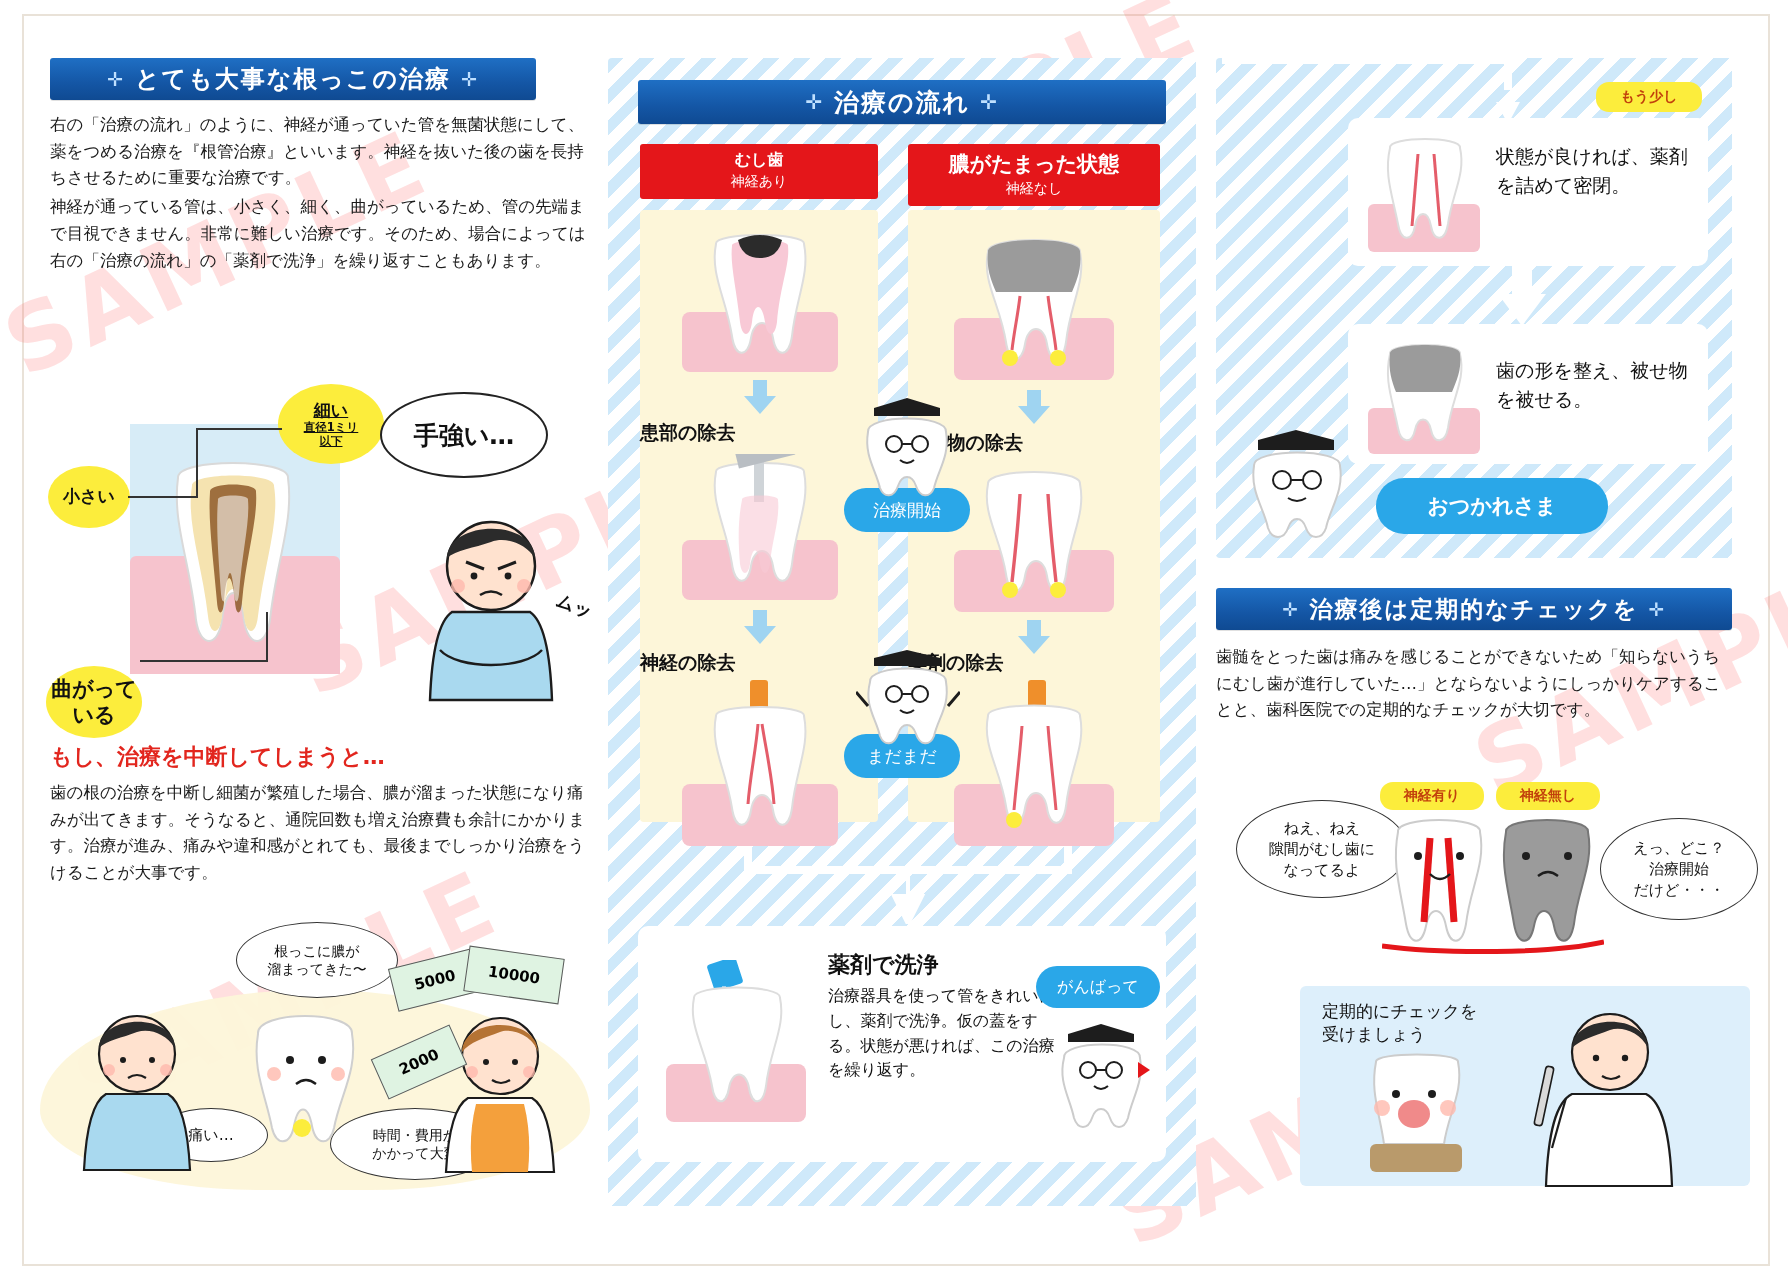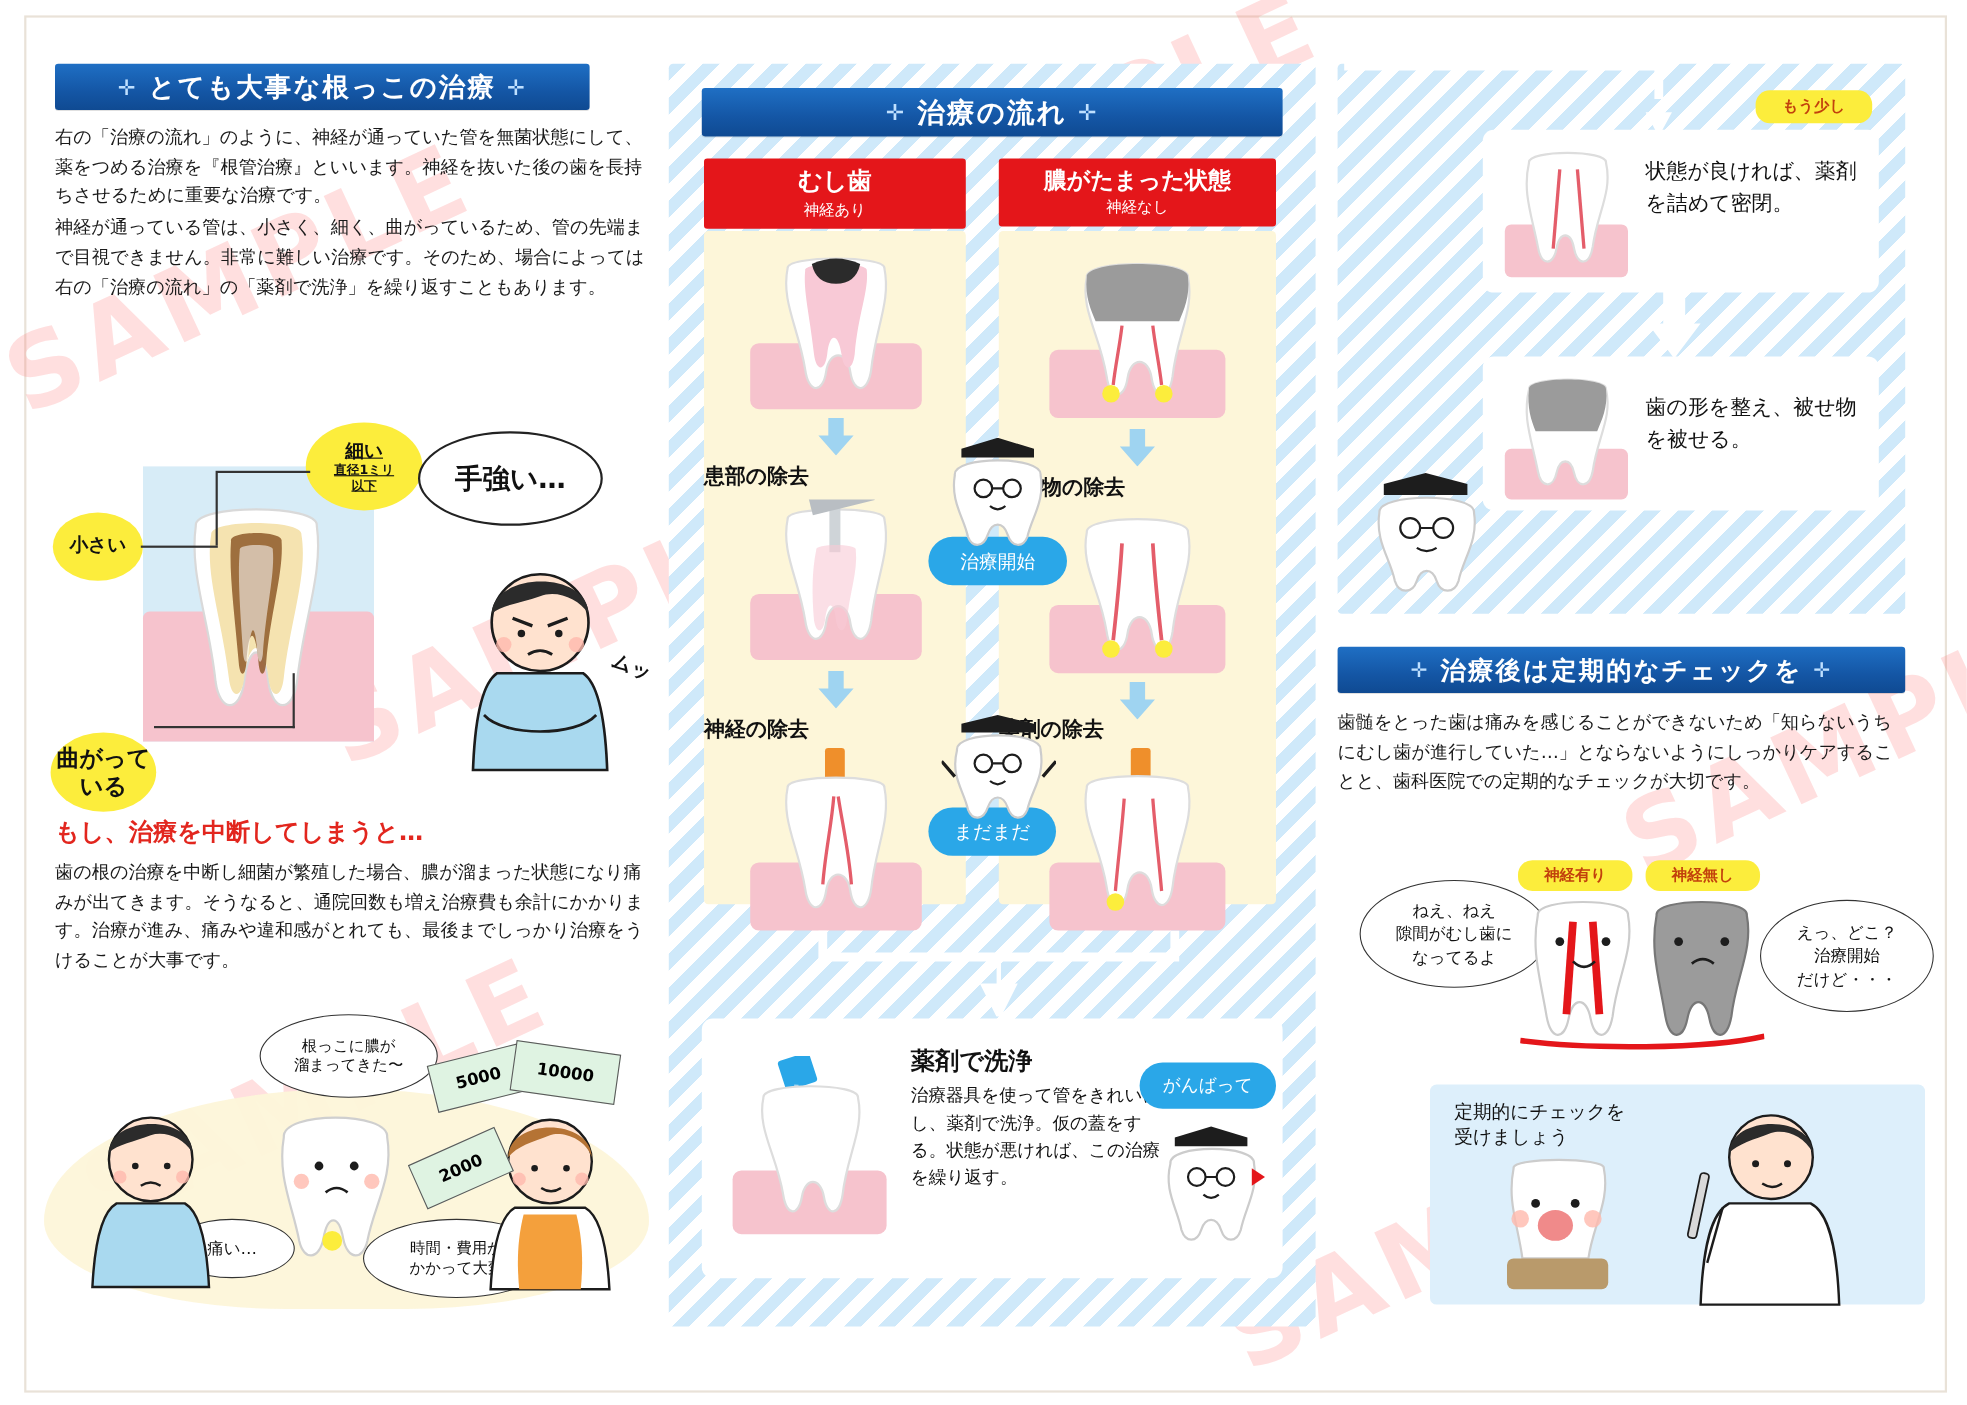--- a/index.html
+++ b/index.html
@@ -188,21 +188,21 @@
   <div style="position:absolute;left:376px;top:1040px;width:84px;height:42px;background:#dff3e2;border:1.6px solid #5a5a5a;transform:rotate(-24deg);display:flex;align-items:center;justify-content:center;font-size:15px;font-weight:bold;">2000</div>
 
   <div id="mid">
     <div class="hdr" id="hdr-flow">
       <span class="spark">✛</span>
       <span>治療の流れ</span>
       <span class="spark">✛</span>
     </div>
 
     <div class="redcap" style="position:absolute;left:32px;top:86px;width:238px;">
-      <span style="font-size:22px;">むし歯</span>
+      <span style="font-size:16px;">むし歯</span>
       <span class="sub">神経あり</span>
     </div>
     <div class="cream" style="position:absolute;left:32px;top:152px;width:238px;height:612px;"></div>
 
     <svg style="position:absolute;left:68px;top:168px;width:168px;height:150px;" viewBox="0 0 168 150">
       <rect x="6" y="86" width="156" height="60" rx="8" fill="#f6c3cd"></rect>
       <path d="M40 18 C38 6 130 6 128 18 C134 48 120 72 116 110 C113 132 100 132 97 112 C94 92 78 92 75 112 C72 132 59 132 56 110 C50 72 34 48 40 18 Z" fill="#fff" stroke="#ddd" stroke-width="2"></path>
       <path d="M56 20 C54 12 114 12 112 20 C114 38 104 60 101 96 C99 112 91 112 89 96 C86 76 78 76 76 96 C74 112 66 112 64 96 C60 60 54 38 56 20 Z" fill="#f8c9d6"></path>
       <path d="M62 14 q22 -10 44 0 q-4 18 -22 18 q-18 0 -22 -18 Z" fill="#2b2b2b"></path>
     </svg>
@@ -349,20 +349,21 @@
 
       <div class="whitecard" style="left:132px;top:266px;width:360px;height:140px;">
         <svg style="position:absolute;left:16px;top:10px;width:120px;height:122px;" viewBox="0 0 120 122">
           <rect x="4" y="74" width="112" height="46" rx="6" fill="#f6c3cd"></rect>
           <path d="M26 20 C24 8 98 8 96 20 C102 46 88 64 84 94 C81 110 70 110 67 96 C64 82 54 82 51 96 C48 110 37 110 34 94 C28 64 20 46 26 20 Z" fill="#fff" stroke="#ddd" stroke-width="2"></path>
           <path d="M26 20 C24 8 98 8 96 20 C98 36 92 48 88 58 L32 58 C28 48 24 36 26 20 Z" fill="#9b9b9b"></path>
         </svg>
         <div style="position:absolute;left:148px;top:32px;width:200px;font-size:19px;line-height:1.55;font-weight:500;color:#111;">歯の形を整え、被せ物を被せる。</div>
       </div>
 
+      <div class="thought" style="left:160px;top:420px;width:232px;height:56px;font-size:21px;">おつかれさま</div>
       <svg style="position:absolute;left:22px;top:372px;width:118px;height:112px;" viewBox="0 0 118 112">
         <path d="M16 36 C14 18 104 18 102 36 C106 62 92 78 88 98 C84 110 72 110 68 98 C64 86 54 86 50 98 C46 110 34 110 30 98 C26 78 12 62 16 36 Z" fill="#fff" stroke="#ccc" stroke-width="2"></path>
         <path d="M20 20 L96 20 L96 10 L58 0 L20 10 Z" fill="#1d1d1d"></path>
         <circle cx="44" cy="50" r="9" fill="none" stroke="#1d1d1d" stroke-width="2"></circle>
         <circle cx="74" cy="50" r="9" fill="none" stroke="#1d1d1d" stroke-width="2"></circle>
         <path d="M53 50 h12" stroke="#1d1d1d" stroke-width="2"></path>
         <path d="M50 68 q9 6 18 0" stroke="#1d1d1d" stroke-width="2" fill="none"></path>
       </svg>
     </div>
 

